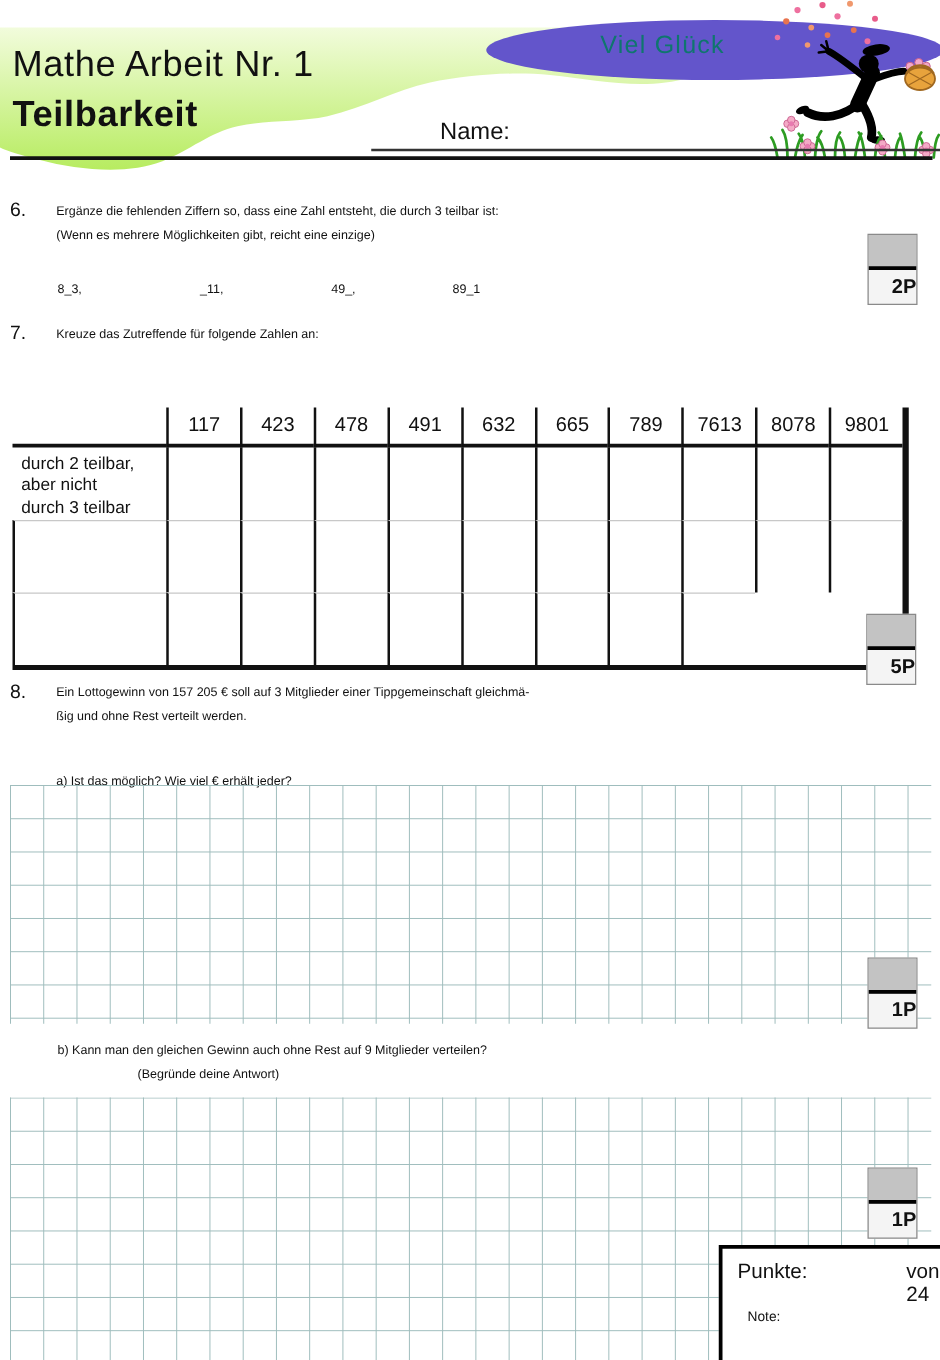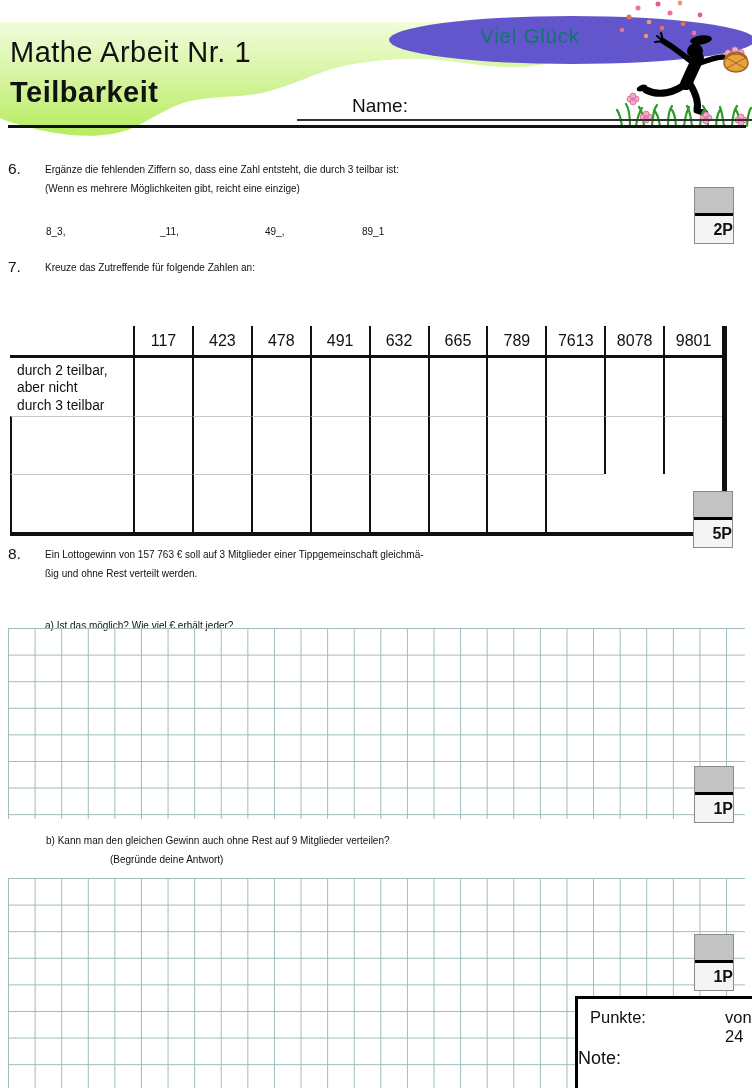--- a/index.html
+++ b/index.html
@@ -34,21 +34,21 @@
   .squared{position:absolute;left:8px;width:737px;z-index:0;
     background-image:
       linear-gradient(to right,#9ebcbc 1px,transparent 1px),
       linear-gradient(to bottom,#9ebcbc 1px,transparent 1px);
     background-size:26.6px 26.6px;}
   
   #score-box{position:absolute;left:575px;top:996px;width:185px;height:100px;background:#fff;
     border:3px solid #000;z-index:5;box-sizing:border-box;}
   #score-box .row1{position:absolute;left:12px;top:9px;font-size:16.5px;}
   #score-box .tot{position:absolute;left:108px;top:9px;font-size:16.5px;margin-left:39px;}
-  #score-box .row2{position:absolute;left:0;top:49px;font-size:18px;}
+  #score-box .row2{position:absolute;left:20px;top:49px;font-size:11px;}
 </style>
 </head>
 <body>
 
 <svg id="header-svg" width="752" height="140" viewBox="0 0 752 140">
   <defs>
     <linearGradient id="gg" x1="0" y1="0" x2="0" y2="1">
       <stop offset="0" stop-color="#f2fcdc"></stop>
       <stop offset="1" stop-color="#b7ec60"></stop>
     </linearGradient>
@@ -200,21 +200,21 @@
     <div class="td sep"></div>
     <div class="td sep"></div>
 </div>
 
 <div class="pbox" style="left:693px;top:491px">
   <div class="pbox-gray"></div>
   <div class="pbox-label">5P</div>
 </div>
 
 <div class="qnum" style="left:8px;top:545px">8.</div>
-<div class="txt" style="left:45px;top:545px">Ein Lottogewinn von 157 763 € soll auf 3 Mitglieder einer Tippgemeinschaft gleichmä-</div>
+<div class="txt" style="left:45px;top:545px">Ein Lottogewinn von 157 205 € soll auf 3 Mitglieder einer Tippgemeinschaft gleichmä-</div>
 <div class="txt" style="left:45px;top:564px">ßig und ohne Rest verteilt werden.</div>
 
 <div class="txt" style="left:45px;top:616px">a) Ist das möglich? Wie viel € erhält jeder?</div>
 <div class="squared" style="top:628px;height:191px"></div>
 <div class="pbox" style="left:694px;top:766px">
   <div class="pbox-gray"></div>
   <div class="pbox-label">1P</div>
 </div>
 
 <div class="txt" style="left:46px;top:831px">b) Kann man den gleichen Gewinn auch ohne Rest auf 9 Mitglieder verteilen?</div>

